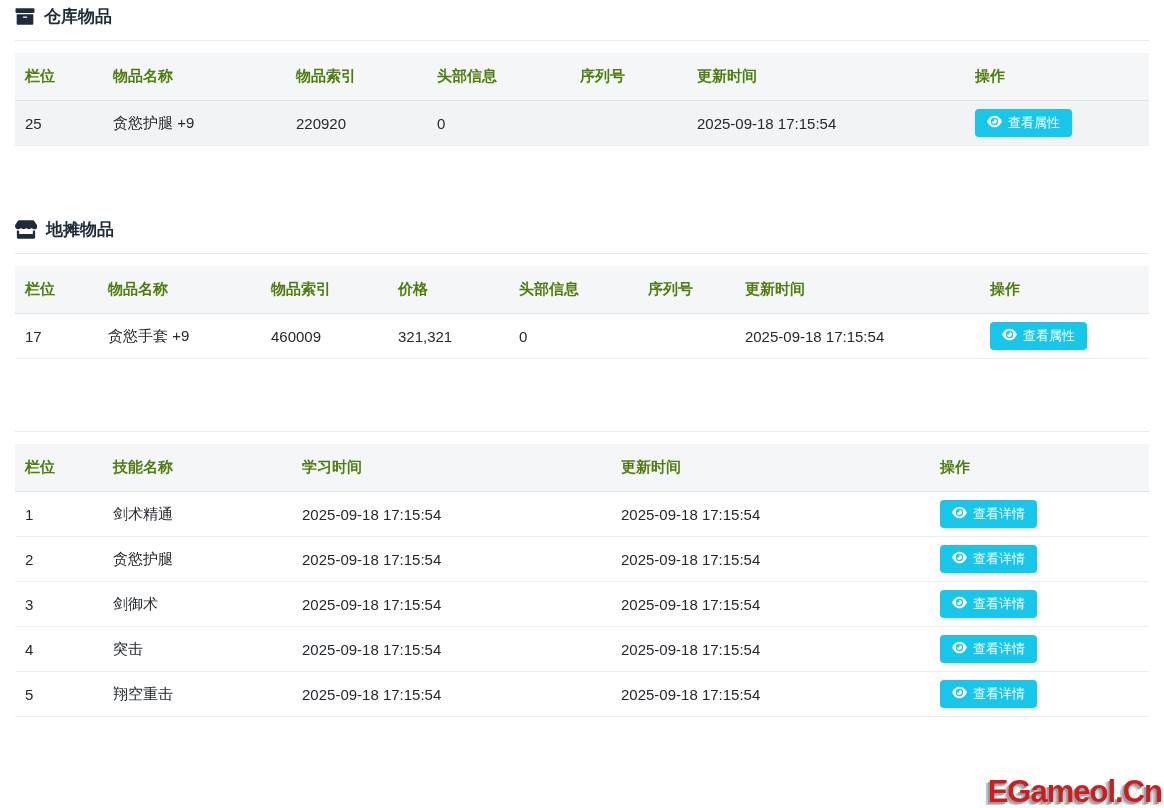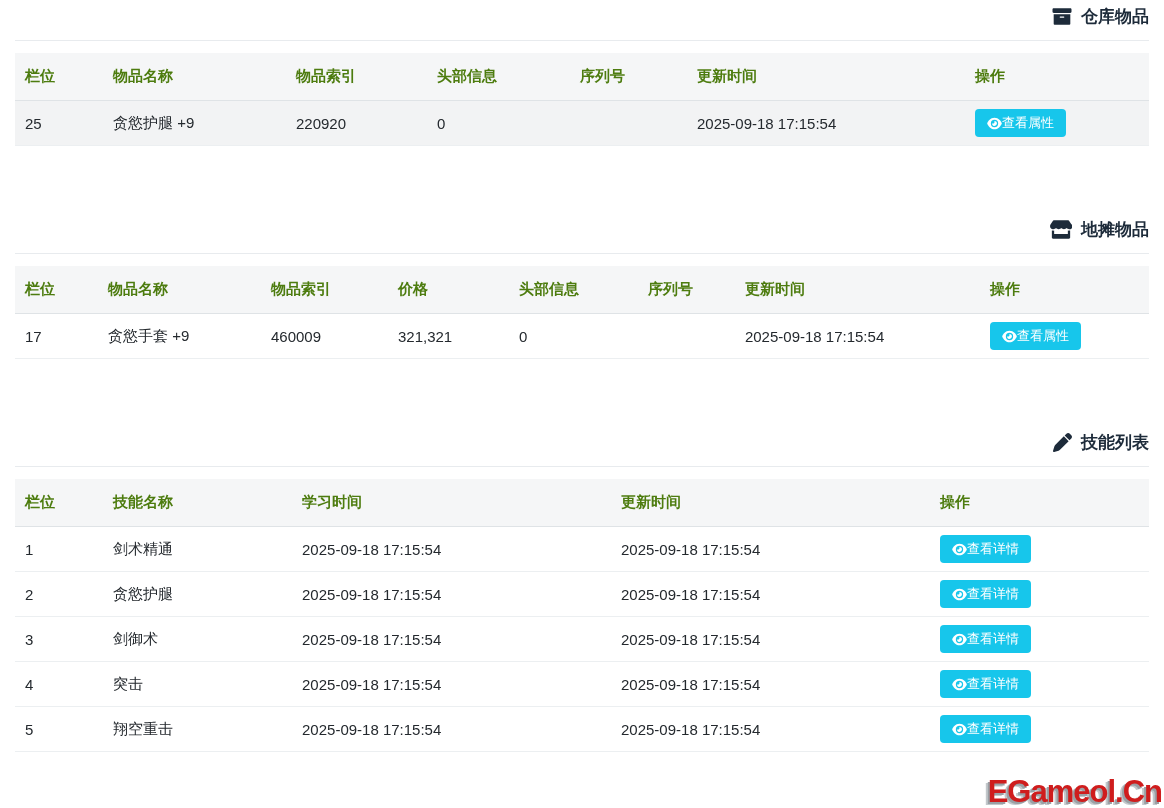--- a/index.html
+++ b/index.html
@@ -15,21 +15,20 @@
   .page { padding: 5px 15px 0 15px; }
 
   .panel { margin: 0; }
   .panel + .panel { margin-top: 72px; }
 
   .panel-title {
     margin: 0 0 12px 0;
     font-size: 17px; font-weight: 700; color: #1d2b3a;
     display: flex; align-items: center; gap: 9px;
     line-height: 23px;
-    justify-content: flex-end;
   }
   .title-icon { display: inline-flex; align-items: center; }
   .title-rule {
     border: none; border-top: 1px solid #e8ebee;
     margin: 0 0 12px 0;
   }
 
   table.data-table {
     width: 100%; border-collapse: collapse; table-layout: fixed;
   }
@@ -48,21 +47,21 @@
     white-space: nowrap; overflow: hidden;
   }
   
   #sections-root .panel:nth-child(1) tbody tr { background: #f2f3f4; }
 
   .btn-view {
     background: var(--accent); color: #fff;
     border: none; border-radius: 4px;
     padding: 6px 12px; font-size: 13px;
     font-family: inherit;
-    display: inline-flex; align-items: center; 
+    display: inline-flex; align-items: flex-start; gap: 6px;
     cursor: pointer; line-height: 16px;
   }
   .btn-view .btn-icon { display: inline-flex; align-items: center; }
 
   .watermark {
     position: absolute; right: 2px; bottom: -2px;
     font-size: 31px; font-weight: 700; letter-spacing: -1px;
     color: var(--watermark);
     text-shadow: -2px 2px 0 #9aa0a5, -4px 3px 0 #c3c8cb;
     z-index: 10;
@@ -172,28 +171,20 @@
                       <path d="M288 32c-80.8 0-145.5 36.8-192.6 80.6C48.6 156 17.3 208 2.5 243.7c-3.3 7.9-3.3 16.7 0 24.6C17.3 304 48.6 356 95.4 399.4 142.5 443.2 207.2 480 288 480s145.5-36.8 192.6-80.6c46.8-43.5 78.1-95.4 93-131.1 3.3-7.9 3.3-16.7 0-24.6-14.9-35.7-46.2-87.7-93-131.1C433.5 68.8 368.8 32 288 32zM144 256a144 144 0 1 1 288 0 144 144 0 1 1-288 0zm144-64c0 35.3-28.7 64-64 64-7.1 0-13.9-1.2-20.3-3.3-5.5-1.8-11.9 1.6-11.7 7.4 .3 6.9 1.3 13.8 3.2 20.7 13.7 51.2 66.4 81.6 117.6 67.9s81.6-66.4 67.9-117.6c-11.1-41.5-47.8-69.4-88.6-71.1-5.8-.2-9.2 6.1-7.4 11.7 2.1 6.4 3.3 13.2 3.3 20.3z"></path>
                     </svg>
                   </span>
                   <span>查看属性</span>
                 </button></td>
             </tr>
           </tbody>
     </table>
   </section>
       <section class="panel">
-    <h2 class="panel-title">
-      <span class="title-icon">
-            <svg width="19" height="19" viewBox="0 0 512 512" fill="#1d2b3a">
-              <path d="M362.7 19.3l-48.4 48.4 130 130 48.4-48.4c25-25 25-65.5 0-90.5l-39.4-39.5c-25-25-65.5-25-90.6 0zm-71 71L58.6 323.5c-10.4 10.4-18 23.3-22.2 37.4L1 481.2c-2.5 8.5-.2 17.6 6 23.8s15.3 8.5 23.7 6.1l120.3-35.4c14.1-4.2 27-11.8 37.4-22.2L421.7 220.3l-130-130z"></path>
-            </svg>
-          </span>
-      <span class="title-text">技能列表</span>
-    </h2>
     <hr class="title-rule">
     <table class="data-table">
       <colgroup>
             <col style="width: 7.76%;">
             <col style="width: 16.67%;">
             <col style="width: 28.13%;">
             <col style="width: 28.13%;">
             <col>
           </colgroup>
       <thead>

